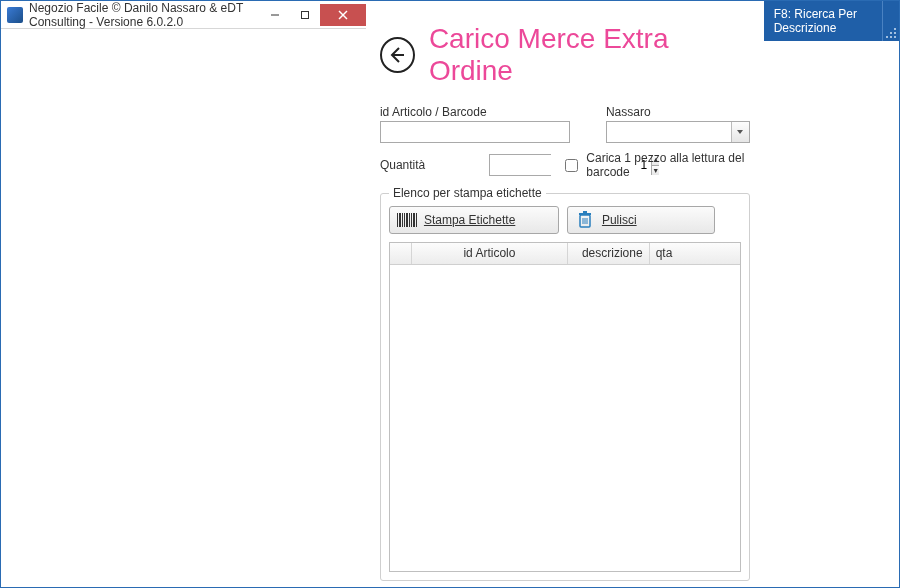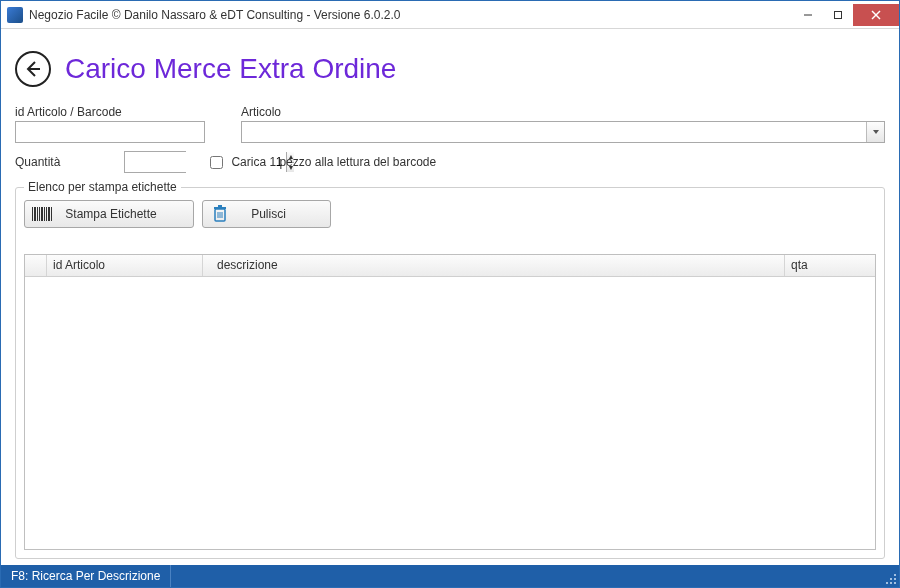--- a/index.html
+++ b/index.html
@@ -9,21 +9,21 @@
     font-family: "Segoe UI", Tahoma, sans-serif;
     font-size: 12px;
     color: #333;
     background: #fff;
     overflow: hidden;
   }
   .window {
     width: 900px; height: 588px;
     border: 1px solid #2a6bb3;
     display: flex;
-    flex-direction: column;
+    flex-direction: row;
     background: #fff;
   }
   .titlebar {
     height: 28px;
     background: #fff;
     border-bottom: 1px solid #d7d7d7;
     display: flex;
     align-items: center;
     padding-left: 6px;
   }
@@ -72,21 +72,21 @@
     border: 2px solid #222;
     border-radius: 50%;
     display: flex; align-items: center; justify-content: center;
     margin-right: 14px;
     cursor: pointer;
   }
   .back-circle svg { display:block; }
   .page-title {
     font-size: 28px;
     font-weight: 300;
-    color: #6d28d9;
+    color: #ec4899;
   }
 
   .form-row1 {
     display: flex;
     gap: 36px;
     margin-bottom: 2px;
   }
   .field {
     display: flex;
     flex-direction: column;
@@ -121,21 +121,21 @@
     border-left: 1px solid #bbb;
     background: linear-gradient(#fdfdfd,#e6e6e6);
     display:flex; align-items:center; justify-content:center;
     cursor:pointer;
   }
 
   .form-row2 {
     display: flex;
     align-items: center;
     margin-top: 6px;
-    gap: 10px;
+    gap: 0;
   }
   .qty-wrap {
     display: flex;
     align-items: center;
     gap: 64px;
   }
   .qty-label { font-size: 12px; }
   .spinner {
     display: flex;
     width: 62px;
@@ -210,21 +210,20 @@
 
   .groupbox {
     margin-top: 14px;
     border: 1px solid #cfcfcf;
     border-radius: 3px;
     padding: 12px 8px 8px 8px;
     position: relative;
     flex:1;
     display:flex;
     flex-direction:column;
-    gap:18px;
   }
   .groupbox .legend {
     position:absolute;
     top: -8px;
     left: 8px;
     background: #fff;
     padding: 0 4px;
     font-size: 12px;
     color: #333;
   }
@@ -238,21 +237,21 @@
     height: 28px;
     border: 1px solid #a7a7a7;
     border-radius: 3px;
     background: linear-gradient(#fbfbfb,#e8e8e8);
     display:flex;
     align-items:center;
     cursor:pointer;
     font-size:12px;
   }
   .toolbar .tb-btn .btn-icon { width: 34px; display:flex; align-items:center; justify-content:center; }
-  .toolbar .tb-btn .btn-text { flex:1; text-align:center; padding-right:30px; }
+  .toolbar .tb-btn .btn-text { flex:1; padding-right:30px;text-decoration:underline; }
 
   .grid {
     flex:1;
     border: 1px solid #bfbfbf;
     background: #fff;
     display:flex;
     flex-direction:column;
   }
   .grid-header {
     display:flex;
@@ -260,27 +259,27 @@
     border-bottom: 1px solid #cfcfcf;
     height: 22px;
   }
   .grid-header .gh {
     border-right: 1px solid #d5d5d5;
     padding: 3px 6px;
     font-size: 12px;
     color: #333;
   }
   .gh.rowhandle { width: 22px; }
-  .gh.col-id { width: 156px; }
+  .gh.col-id { width: 156px; text-align: center; }
   .gh.col-desc { flex:1;margin-left:8px; }
   .gh.col-qta { width: 90px; border-right:none;}
   .grid-body { flex:1; }
 
   .statusbar {
-    height: 22px;
+    height: 40px;
     background: #1f5fa8;
     display:flex;
     align-items: stretch;
   }
   .status-cell {
     padding: 3px 10px;
     color: #fff;
     font-size: 12px;
     border-right: 1px solid #4a82c2;
     display:flex;
@@ -332,21 +331,21 @@
       </div>
       <div class="page-title">Carico Merce Extra Ordine</div>
     </div>
 
     <div class="form-row1">
       <div class="field id-barcode">
         <label>id Articolo / Barcode</label>
         <input class="text" type="text" value="" style="">
       </div>
       <div class="field articolo">
-        <label>Articolo</label>
+        <label>Nassaro</label>
         <div class="combo">
           <div class="combo-value"></div>
           <div class="combo-btn">
             <svg width="8" height="8">
                 <path d="M1 2 L4 6 L7 2 Z" fill="#555"></path>
               </svg>
           </div>
         </div>
       </div>
     </div>
@@ -381,21 +380,21 @@
               <rect x="8" y="1" width="1" height="14" fill="#333"></rect>
               <rect x="10" y="1" width="2" height="14" fill="#333"></rect>
               <rect x="13" y="1" width="1" height="14" fill="#333"></rect>
               <rect x="15" y="1" width="1" height="14" fill="#333"></rect>
               <rect x="17" y="1" width="2" height="14" fill="#333"></rect>
               <rect x="20" y="1" width="1" height="14" fill="#333"></rect>
             </svg>
           </span>
           <span class="btn-text">Stampa Etichette</span>
         </div>
-        <div class="tb-btn" style="width:129px">
+        <div class="tb-btn" style="width:148px">
           <span class="btn-icon">
             <svg width="18" height="20">
               <rect x="4" y="5" width="10" height="12" rx="1" fill="none" stroke="#2a7fbd" stroke-width="1.5"></rect>
               <line x1="7" y1="8" x2="7" y2="14" stroke="#2a7fbd" stroke-width="1"></line>
               <line x1="9" y1="8" x2="9" y2="14" stroke="#2a7fbd" stroke-width="1"></line>
               <line x1="11" y1="8" x2="11" y2="14" stroke="#2a7fbd" stroke-width="1"></line>
               <rect x="3" y="3" width="12" height="2" fill="#2a7fbd"></rect>
               <rect x="7" y="1" width="4" height="2" fill="#2a7fbd"></rect>
             </svg>
           </span>

